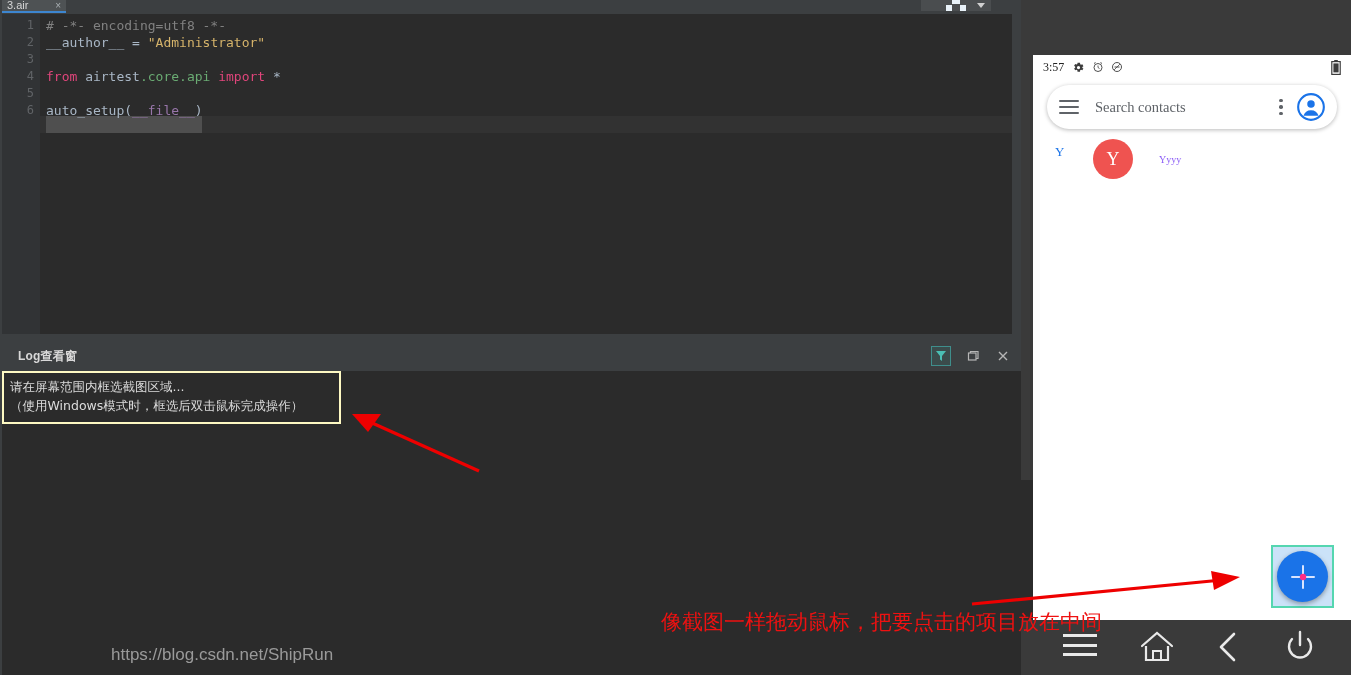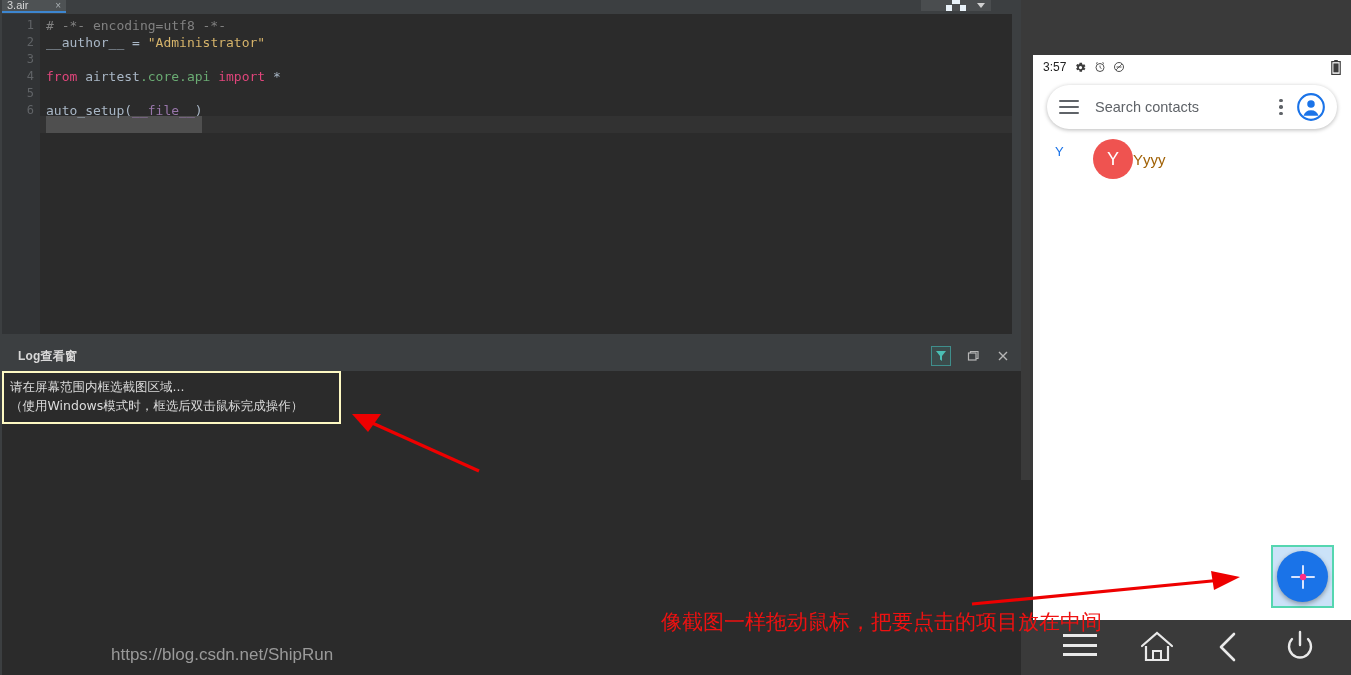--- a/index.html
+++ b/index.html
@@ -117,21 +117,21 @@
   #anno-red-text{
     position:absolute;left:661px;top:608px;color:#ee1111;
     font-size:21px;white-space:nowrap;
     font-family:"DejaVu Sans","Liberation Sans",sans-serif;
     z-index:40;
   }
   svg.overlay{position:absolute;left:0;top:0;pointer-events:none;}
 
   
   #phonewrap{
-    position:absolute;left:1021px;top:0;width:330px;height:480px;background:#3a3a3a;
+    position:absolute;left:1021px;top:0;width:330px;height:480px;background:#3a3a3a;font-family:Liberation Serif, serif;
   }
   #phone{
     position:absolute;left:12px;top:55px;width:318px;height:565px;background:#ffffff;
   }
   
   #statusbar{
     position:absolute;left:0;top:0;width:318px;height:24px;
     display:flex;align-items:center;padding:0 10px;box-sizing:border-box;
   }
   #sb-time{color:#222;font-size:12px;margin-right:8px;}
@@ -158,21 +158,21 @@
   }
   #contact-row{
     position:absolute;left:60px;top:78px;width:250px;height:52px;
     display:flex;align-items:center;
   }
   #contact-avatar{
     width:40px;height:40px;border-radius:50%;background:#ef5350;
     color:#fff;display:flex;align-items:center;justify-content:center;
     font-size:18px;
   }
-  #contact-name{color:#a16207;font-size:15px;}
+  #contact-name{margin-left:26px;color:#8b5cf6;font-size:10px;}
   
   #fab-sel{
     position:absolute;left:1271px;top:545px;width:63px;height:63px;
     border:2px solid #55d6b0;background:rgba(140,190,240,.45);
     box-sizing:border-box;z-index:30;
   }
   #fab{
     position:absolute;left:1277px;top:551px;width:51px;height:51px;
     border-radius:50%;background:#1a73e8;
     box-shadow:0 2px 5px rgba(0,0,0,.35);z-index:31;

